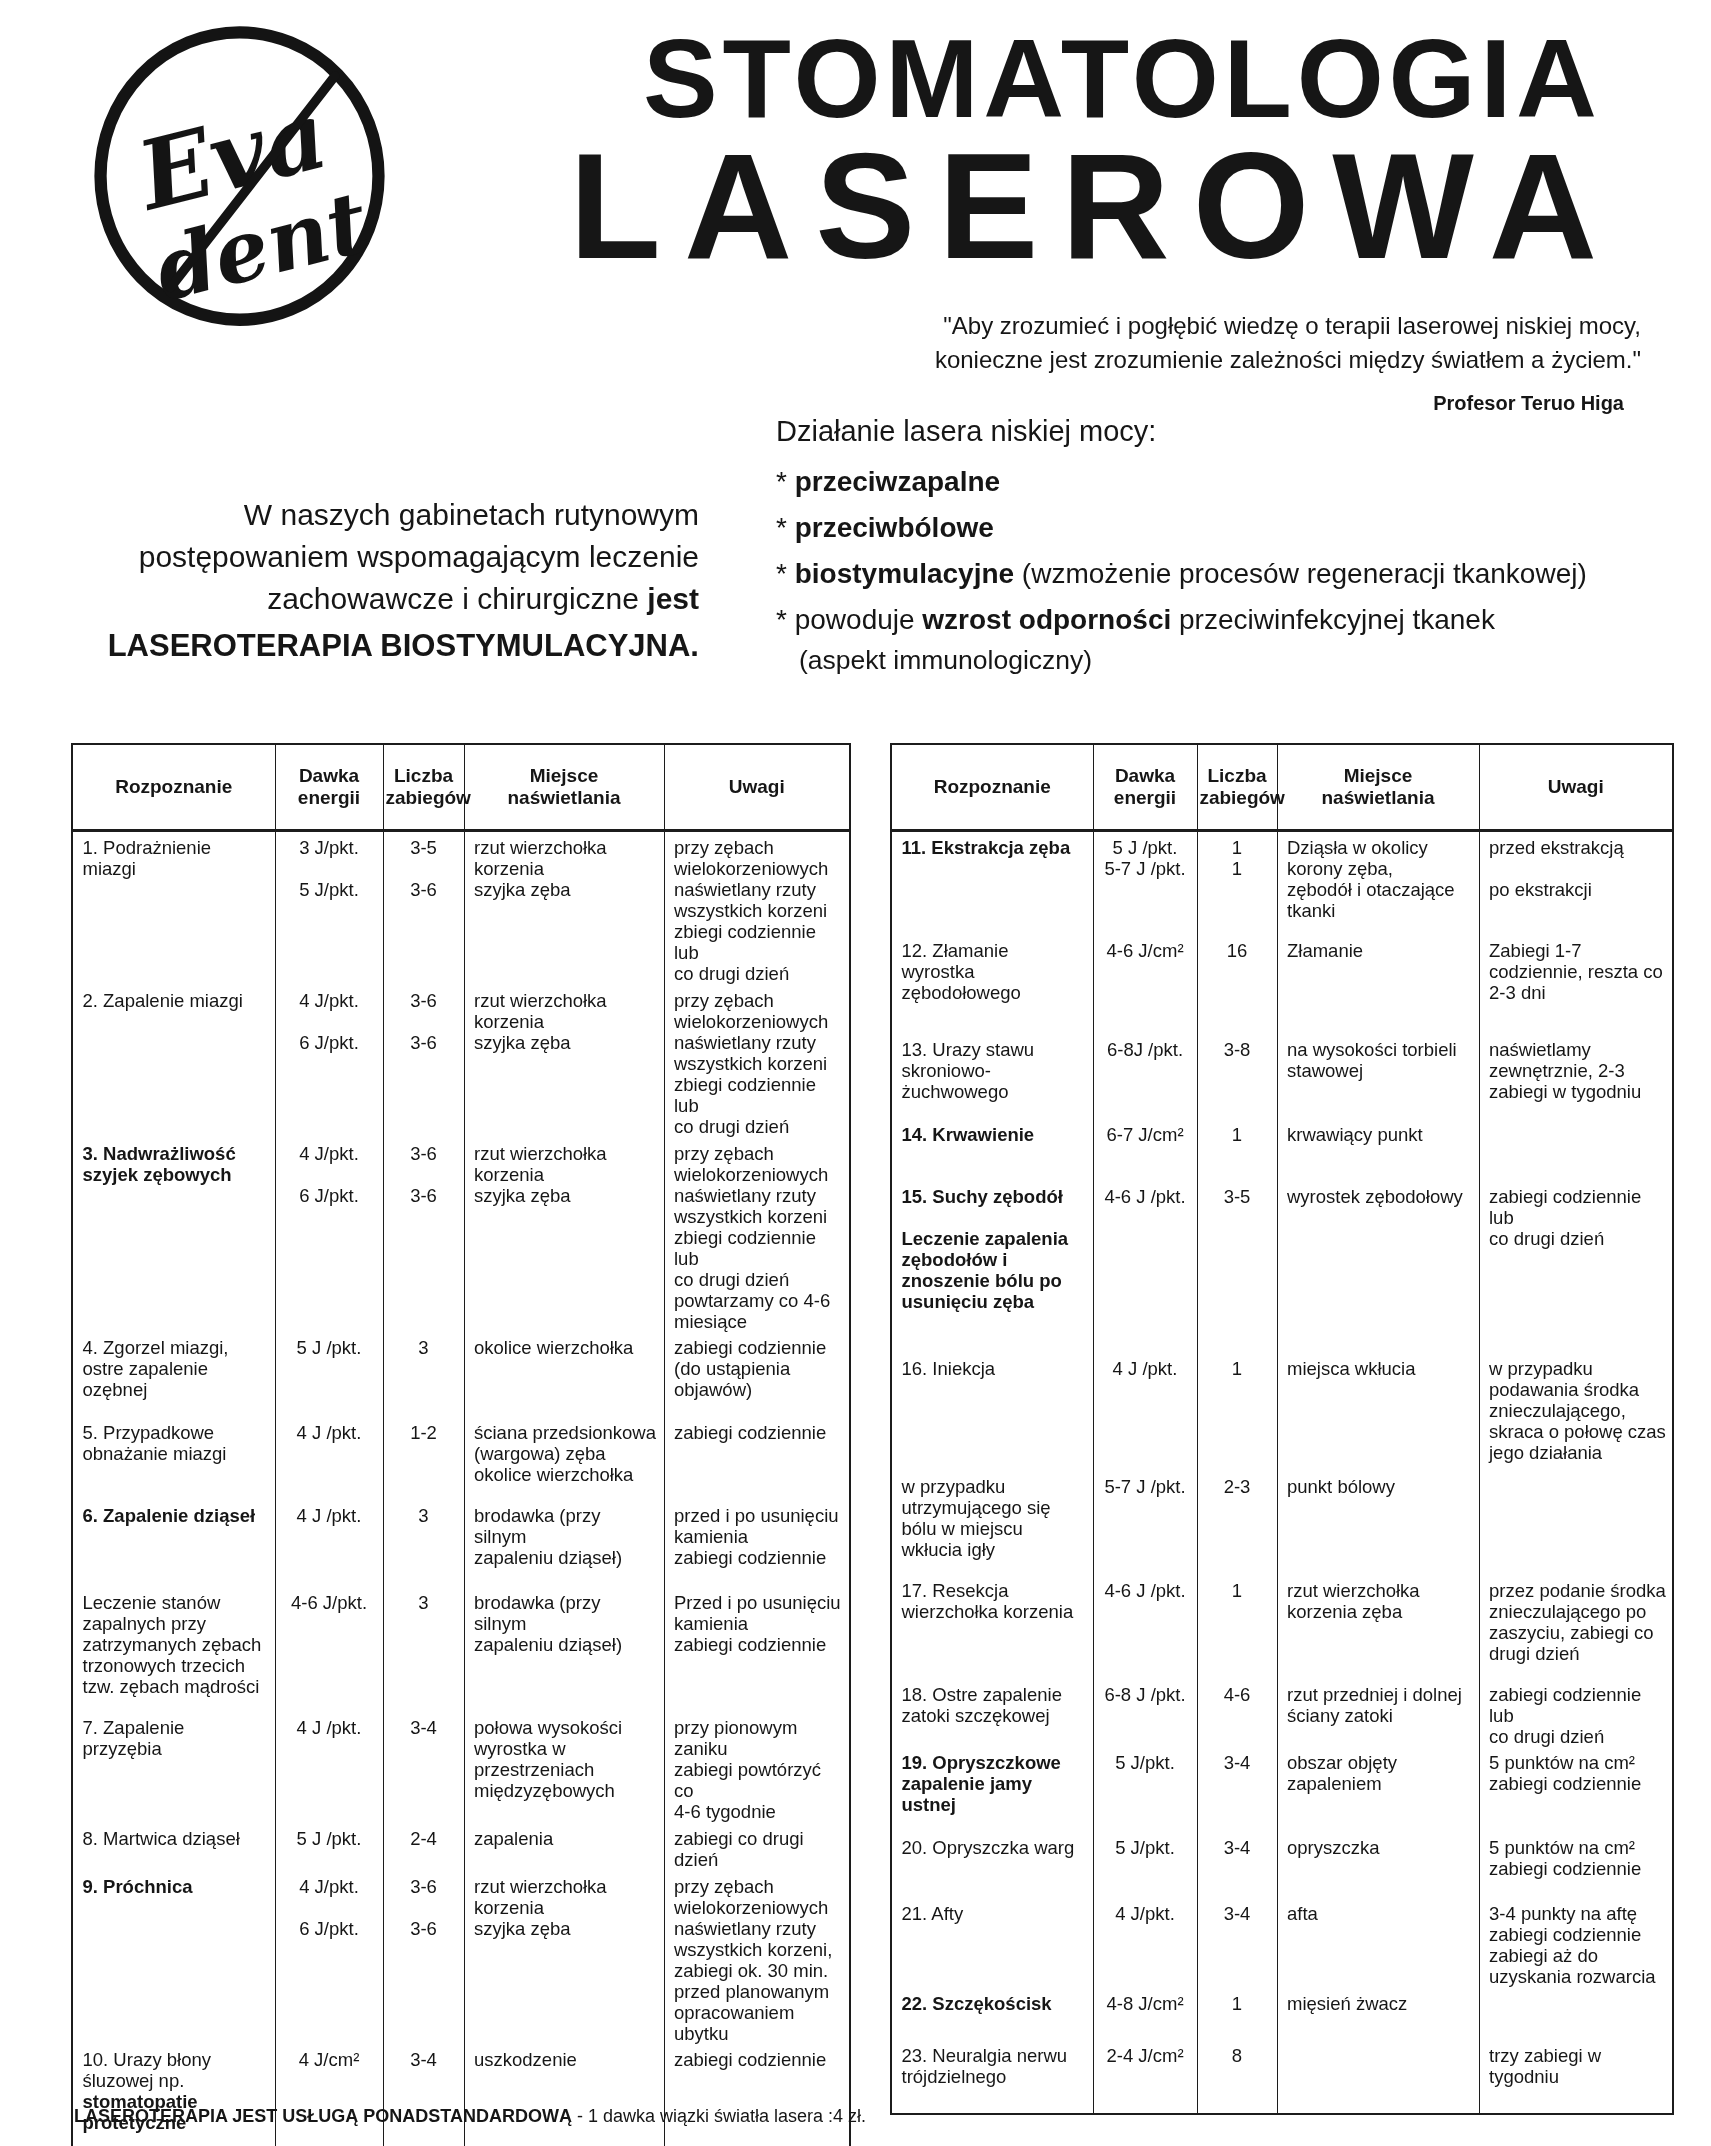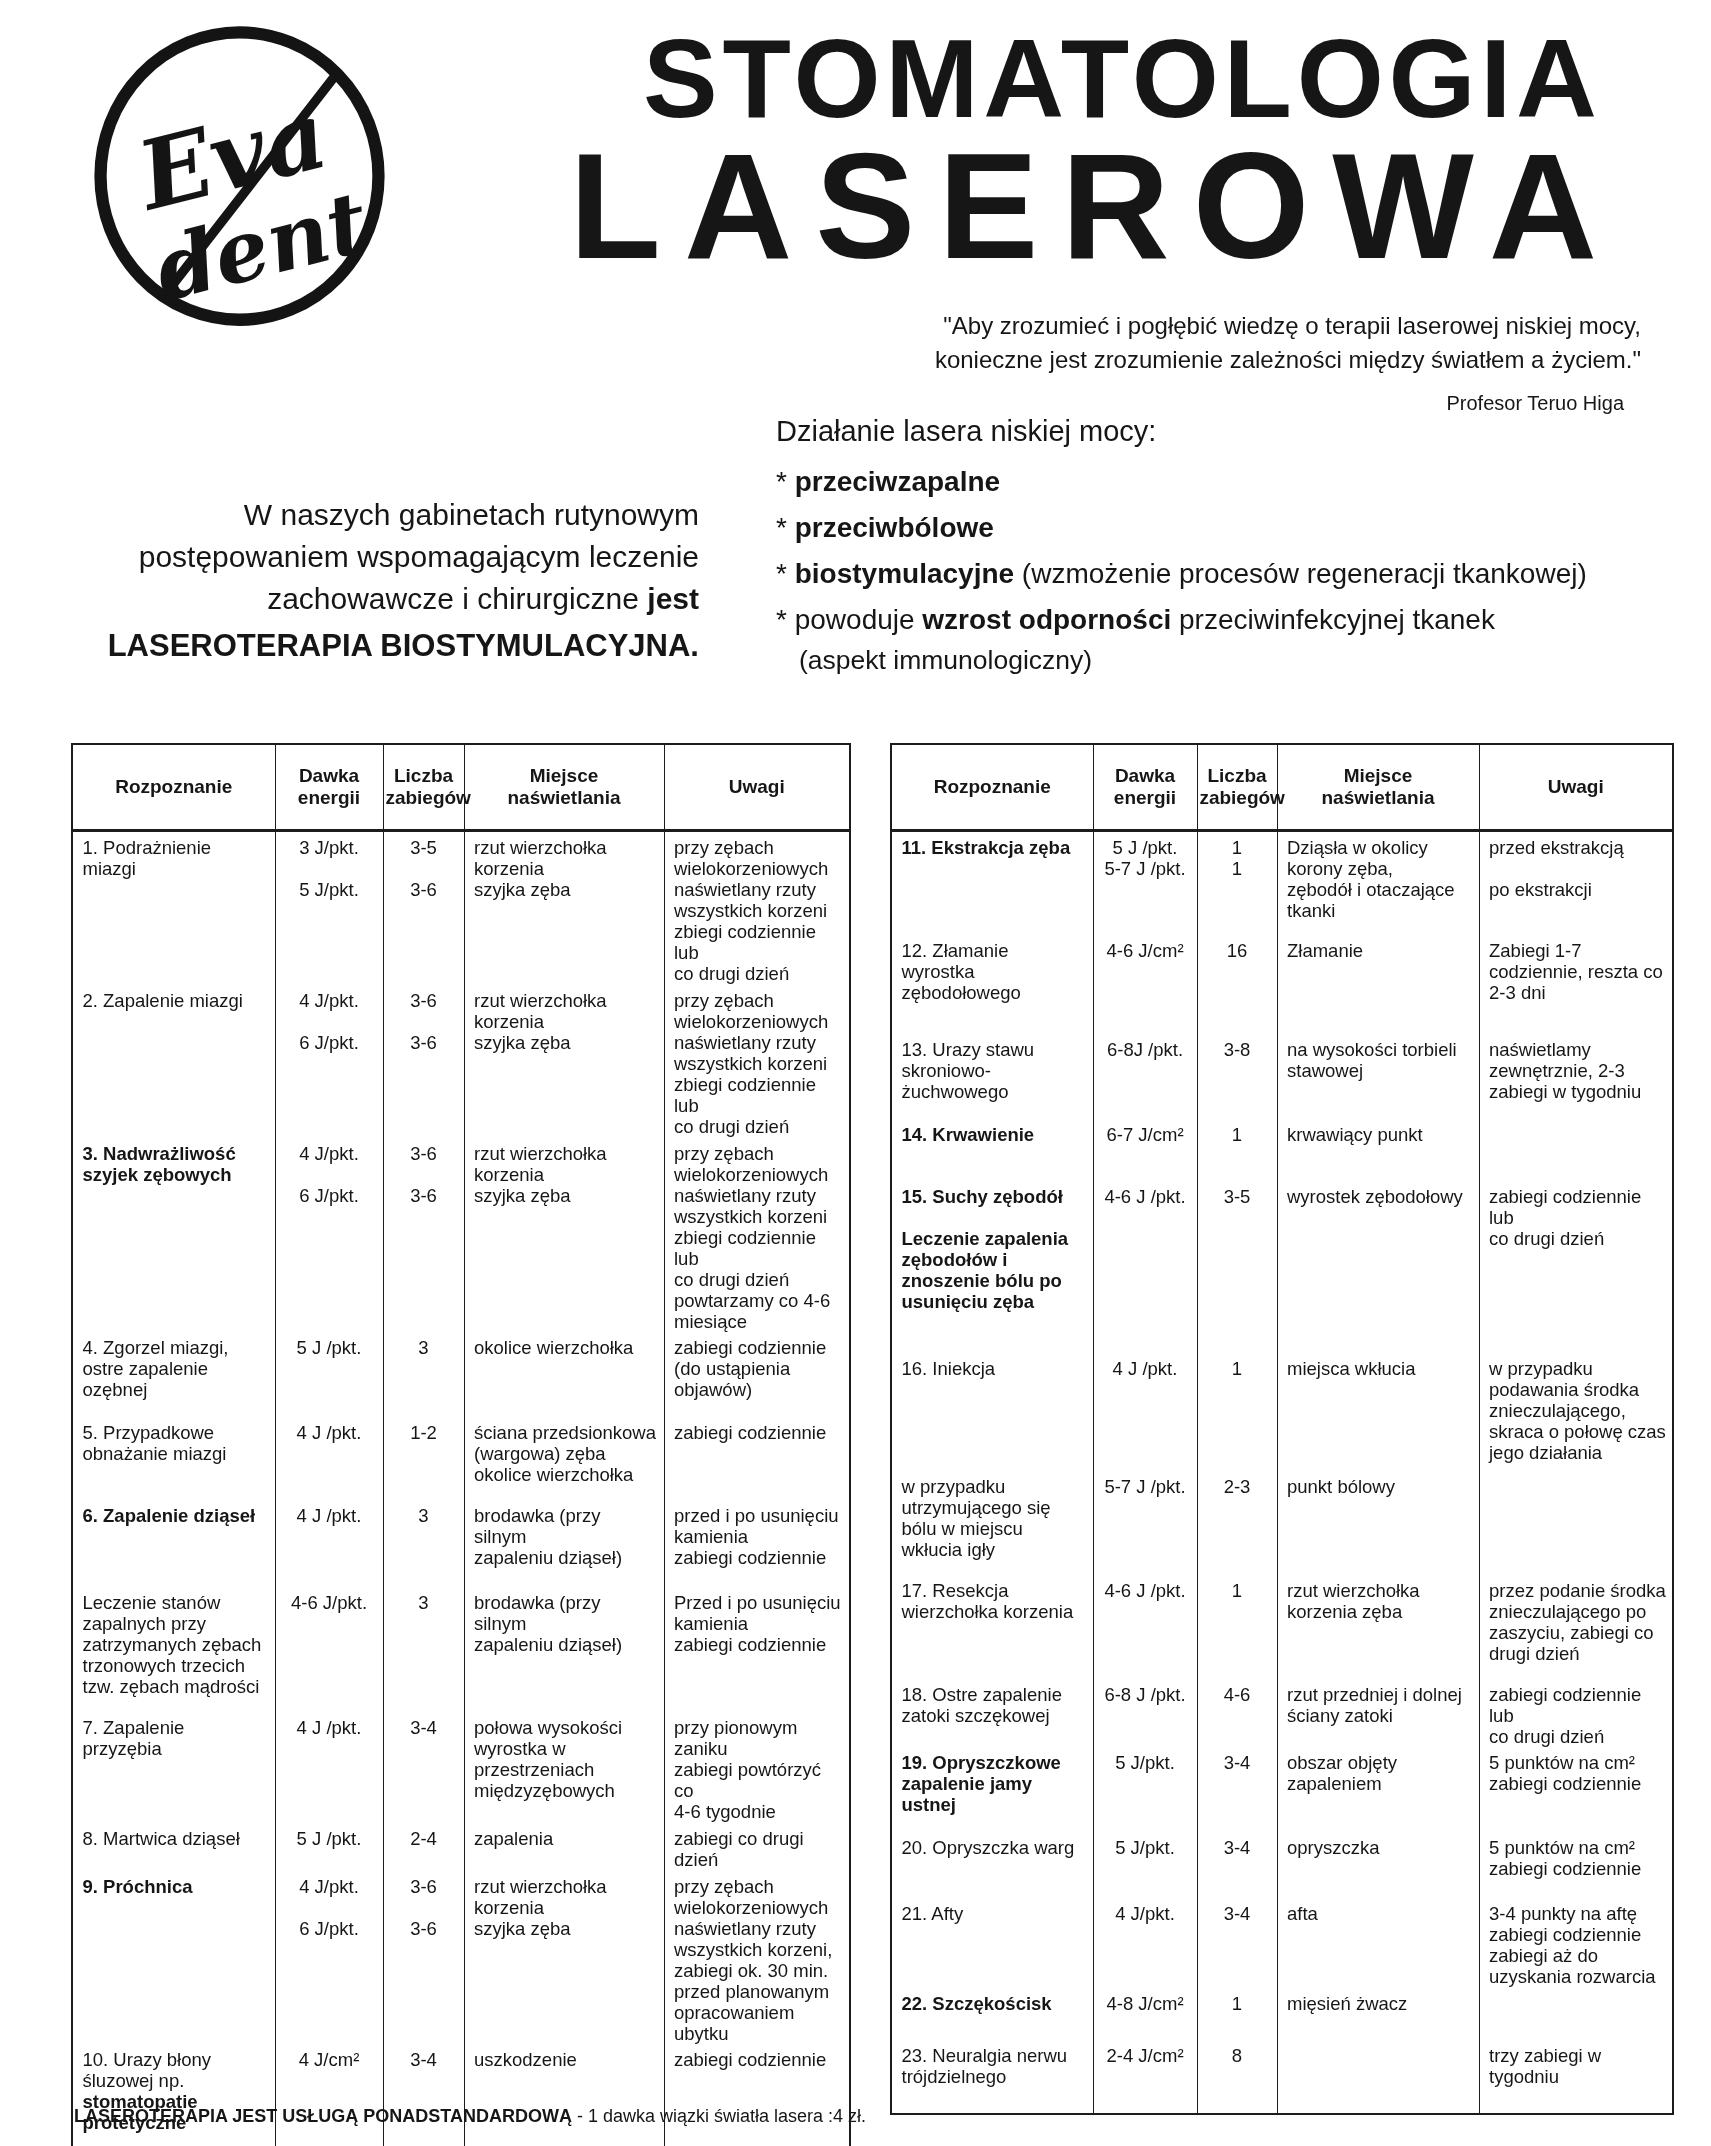--- a/index.html
+++ b/index.html
@@ -6,21 +6,21 @@
   #page{
     position:relative;width:1712px;height:2146px;background:#ffffff;
     font-family:"Liberation Sans",sans-serif;color:#161616;overflow:hidden;margin:0 auto;
   }
   
   #logo{position:absolute;left:87px;top:21px;width:305px;height:312px;}
   #title-block{position:absolute;right:115px;top:23px;text-align:right;}
   #title-line1{font-size:112px;font-weight:bold;letter-spacing:4.7px;margin-right:-4.7px;line-height:1.0;white-space:nowrap;}
   #title-line2{font-size:150px;font-weight:bold;letter-spacing:23px;margin-right:-23px;line-height:0.95;white-space:nowrap;}
   #quote-block{position:absolute;right:71px;top:309px;text-align:right;font-size:24px;line-height:1.42;}
-  #quote-attr{margin-top:11.4px;font-weight:normal;font-size:20px;padding-right:17px;}
+  #quote-attr{margin-top:11.4px;font-weight:bold;font-size:20px;padding-right:17px;}
   
   #intro-left{position:absolute;left:74px;top:494px;width:625px;text-align:right;font-size:30px;line-height:1.40;}
   #intro-left .lastline{font-weight:bold;font-size:31px;margin-top:3.8px;}
   #intro-left .b{font-weight:bold;}
   #effects{position:absolute;left:776px;top:415px;width:871px;}
   #effects .fx-head{font-size:29px;margin-bottom:5.7px;}
   #effects .fx{font-size:28px;margin-top:14px;white-space:nowrap;}
   #effects .fx .b{font-weight:bold;}
   #effects .fx.first{margin-top:18px;}
   #effects .fx.aspekt{padding-left:23px;font-size:26.5px;margin-top:8.5px;}

